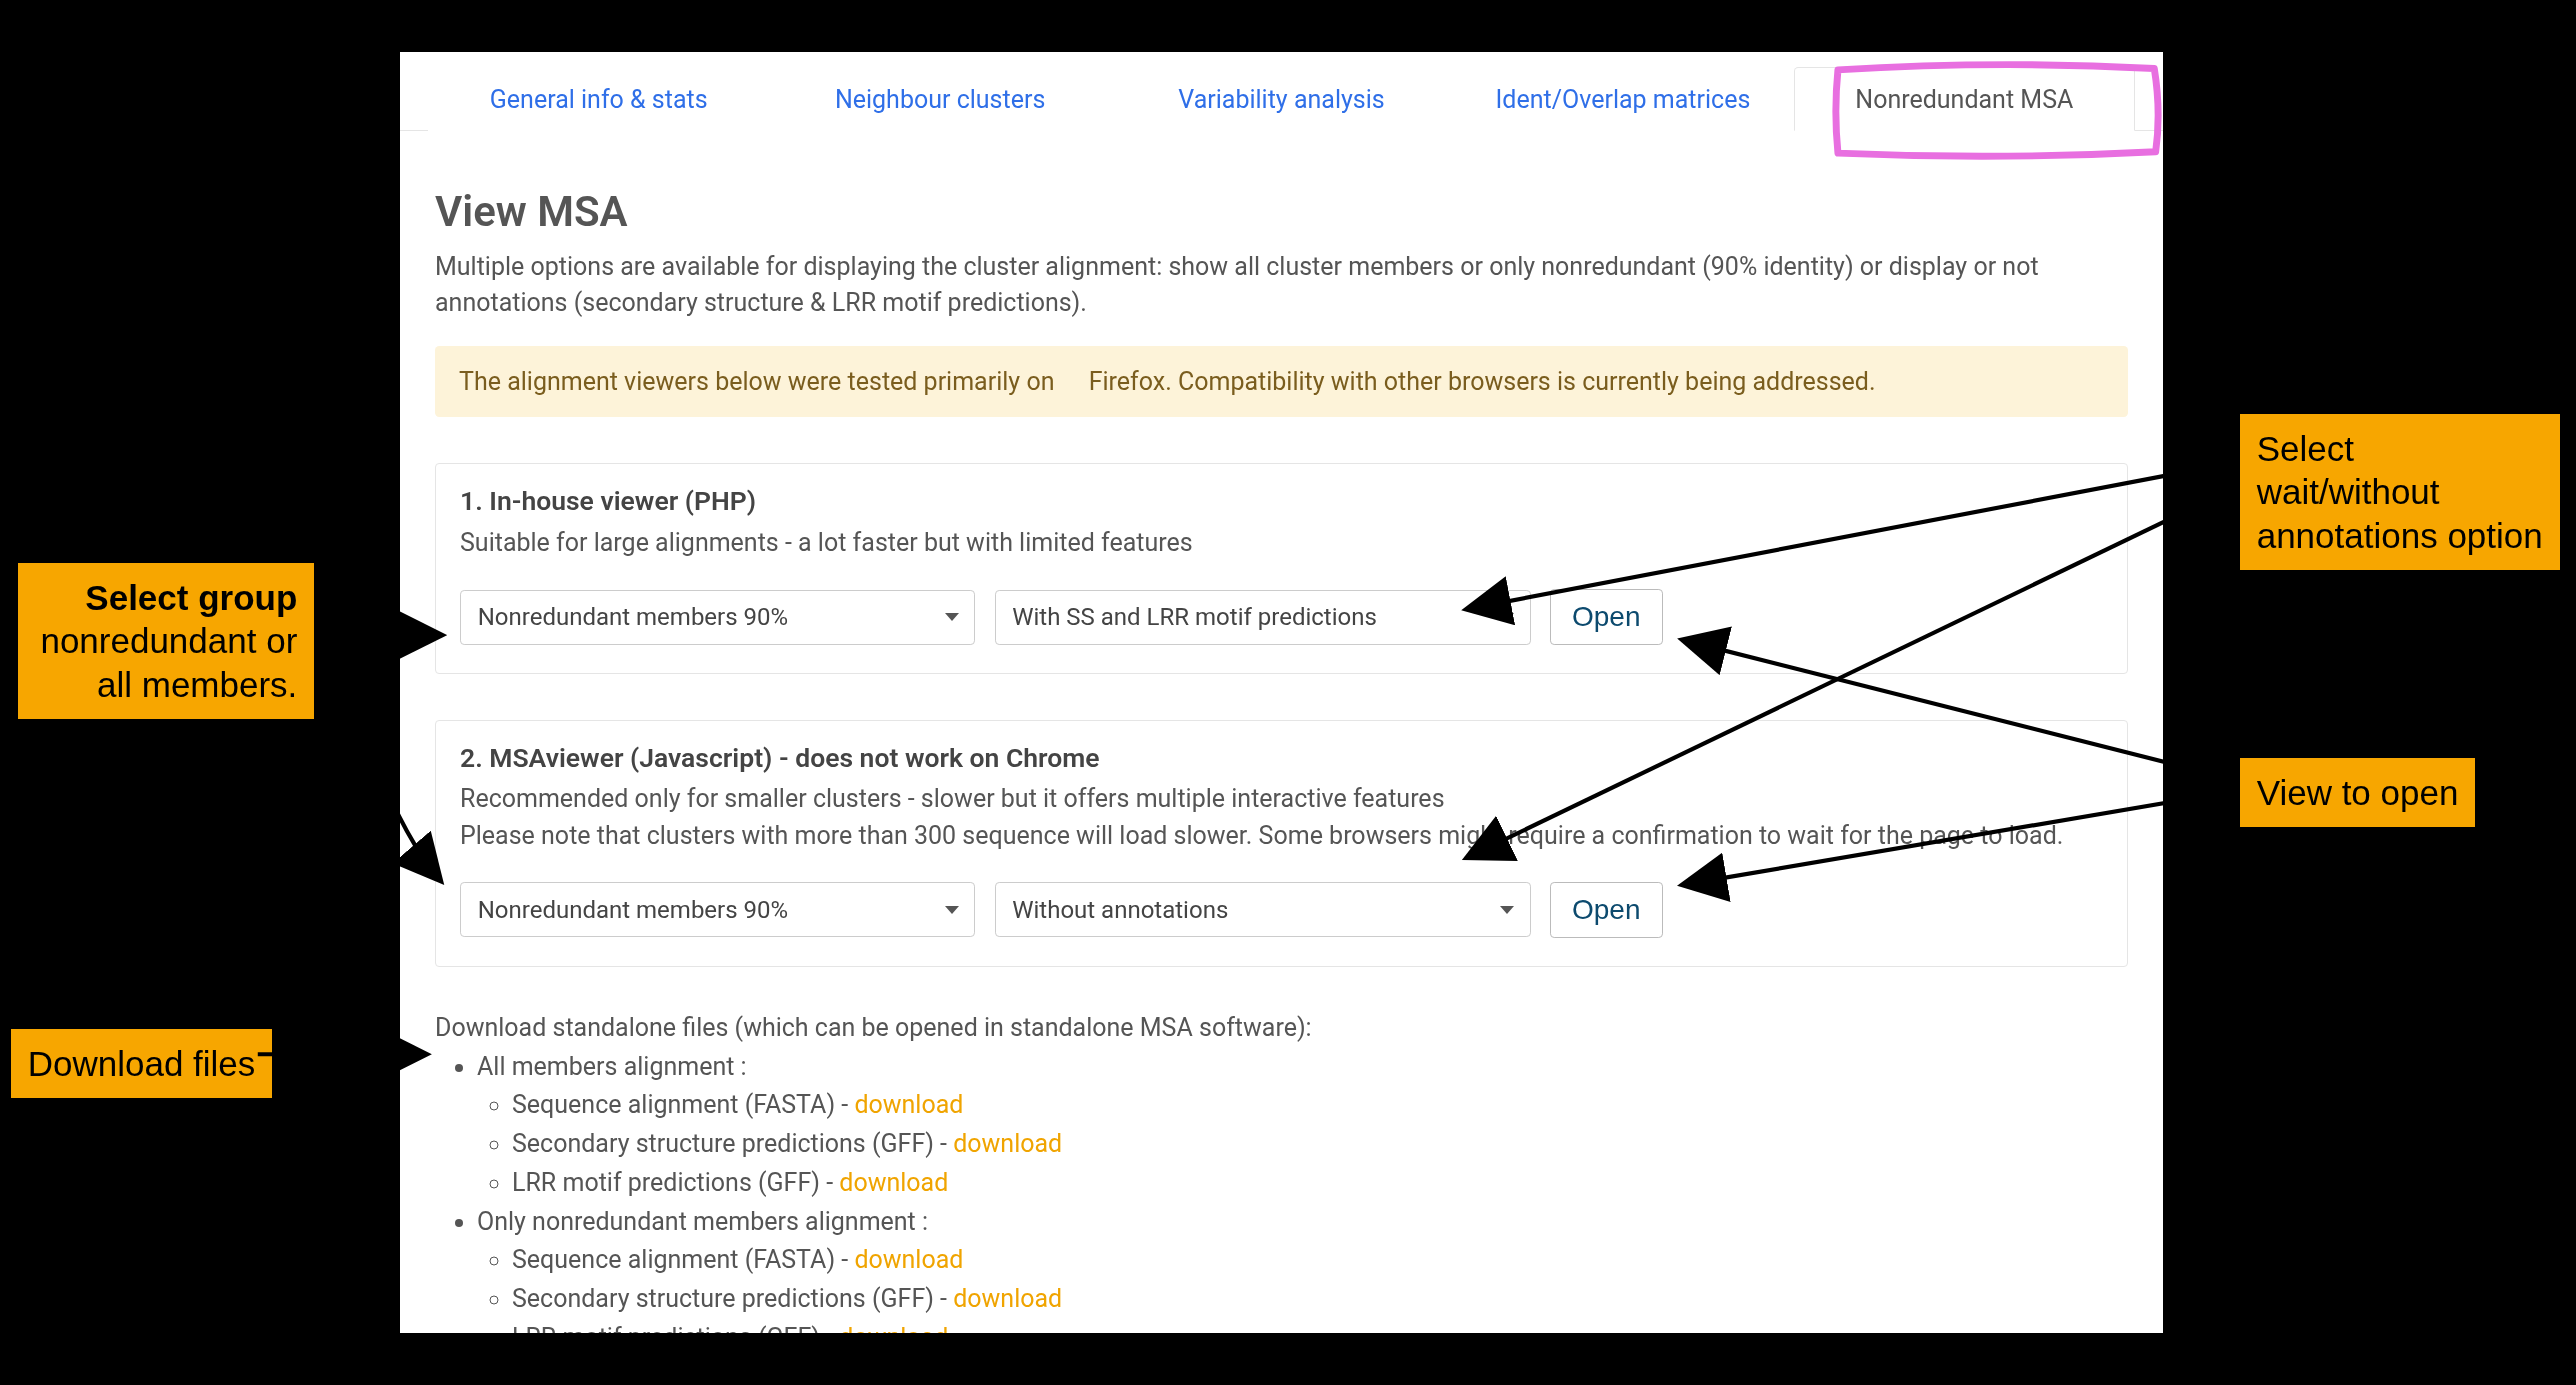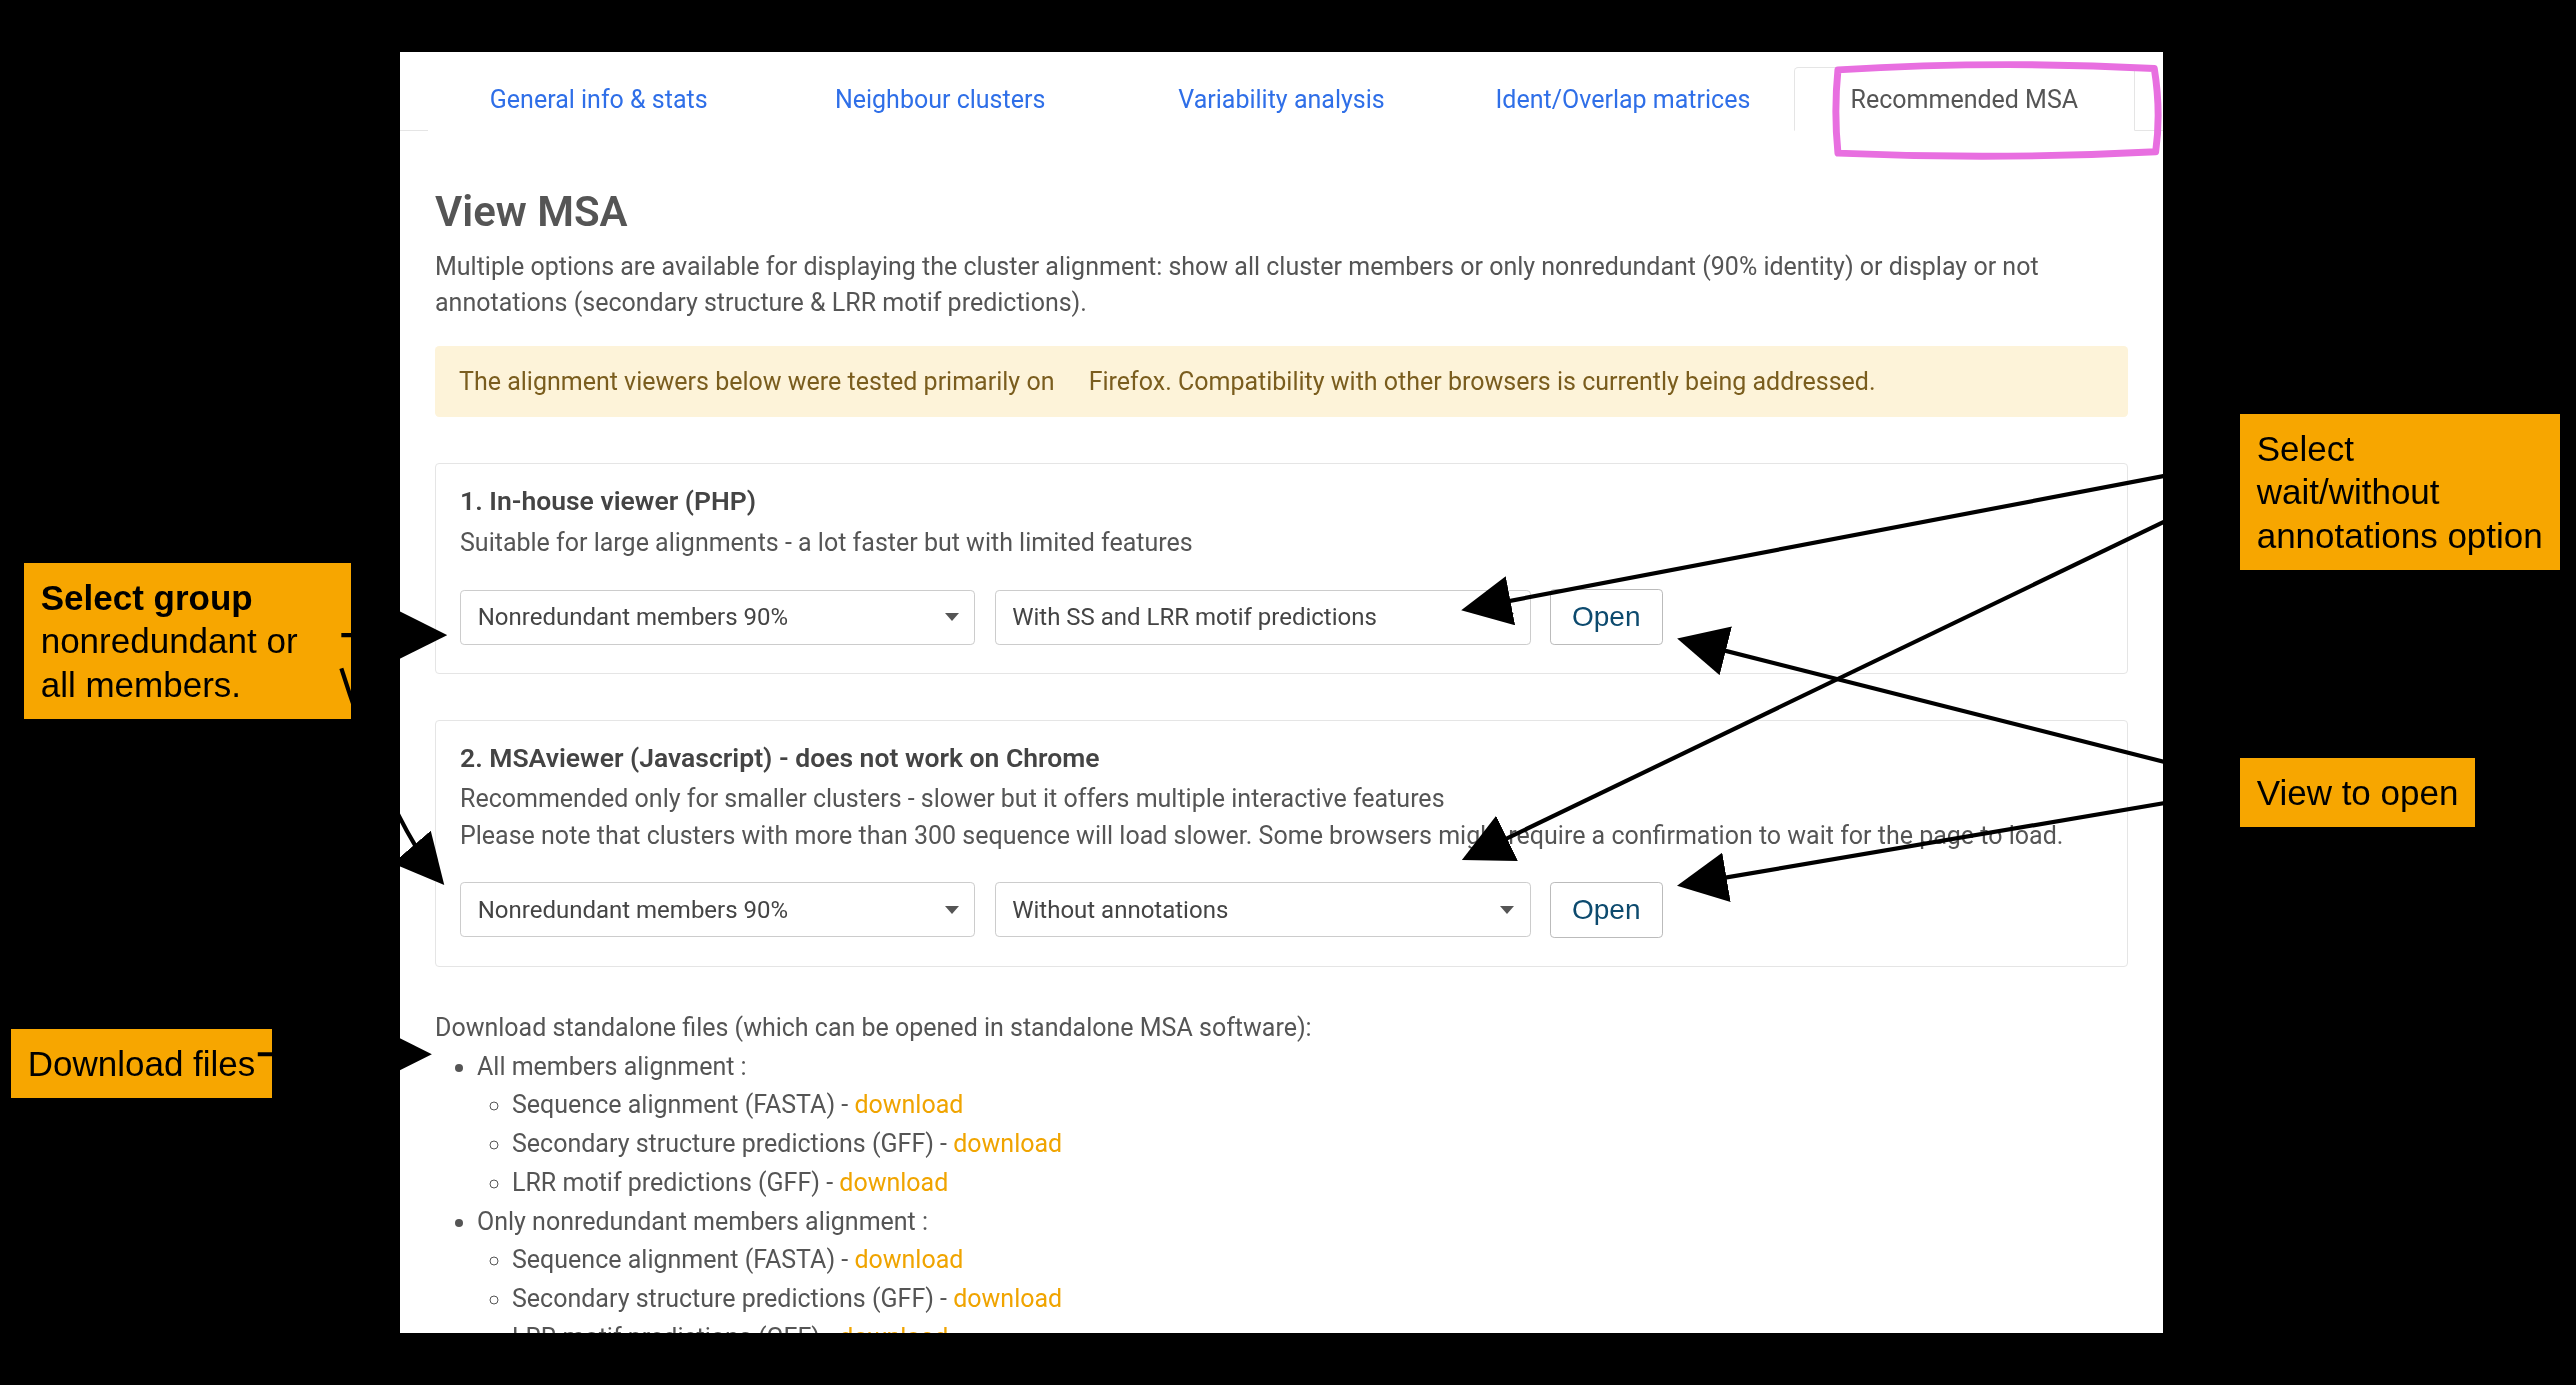--- a/index.html
+++ b/index.html
@@ -177,21 +177,21 @@
 <body>
 
 <div class="stage">
 
   <div class="app-window">
     <div class="tabs">
       <div class="tab">General info &amp; stats</div>
       <div class="tab">Neighbour clusters</div>
       <div class="tab">Variability analysis</div>
       <div class="tab">Ident/Overlap matrices</div>
-      <div class="tab active">Recommended MSA</div>
+      <div class="tab active">Nonredundant MSA</div>
     </div>
 
     <div class="content">
       <h1 class="page-title">View MSA</h1>
       <p class="desc">Multiple options are available for displaying the cluster alignment: show all cluster members or only nonredundant (90% identity) or display or not annotations (secondary structure &amp; LRR motif predictions).</p>
 
       <div class="alert">
         <span>The alignment viewers below were tested primarily on </span><b>Firefox</b><span>. Compatibility with other browsers is currently being addressed.</span>
       </div>
 
@@ -257,21 +257,21 @@
           </li>
         </ul>
       </div>
     </div>
   </div>
 
   <svg class="scribble" viewBox="0 0 484 160">
     <path d="M 12 20 Q 6 80 12 140 Q 240 150 470 138 Q 478 80 468 18 Q 240 6 12 20 Z" fill="none" stroke="#e86fe0" stroke-width="10" stroke-linecap="round" stroke-linejoin="round"></path>
   </svg>
 
-  <div class="callout" style="left:24px; top:563px; width:327px;">
+  <div class="callout" style="left:18px; top:563px; width:296px;text-align:right;">
     <b>Select group</b>
     <span>nonredundant or all members.</span>
   </div>
   <div class="callout" style="left:11px; top:1029px;">Download files</div>
   <div class="callout" style="left:2240px; top:414px; width:320px;">Select wait/without annotations option</div>
   <div class="callout" style="left:2240px; top:758px;">View to open</div>
 
   <svg class="arrows" viewBox="0 0 3699 1989" width="2576" height="1385">
     <defs>
       <marker id="arrowhead" markerWidth="12" markerHeight="12" refX="10" refY="6" orient="auto">

